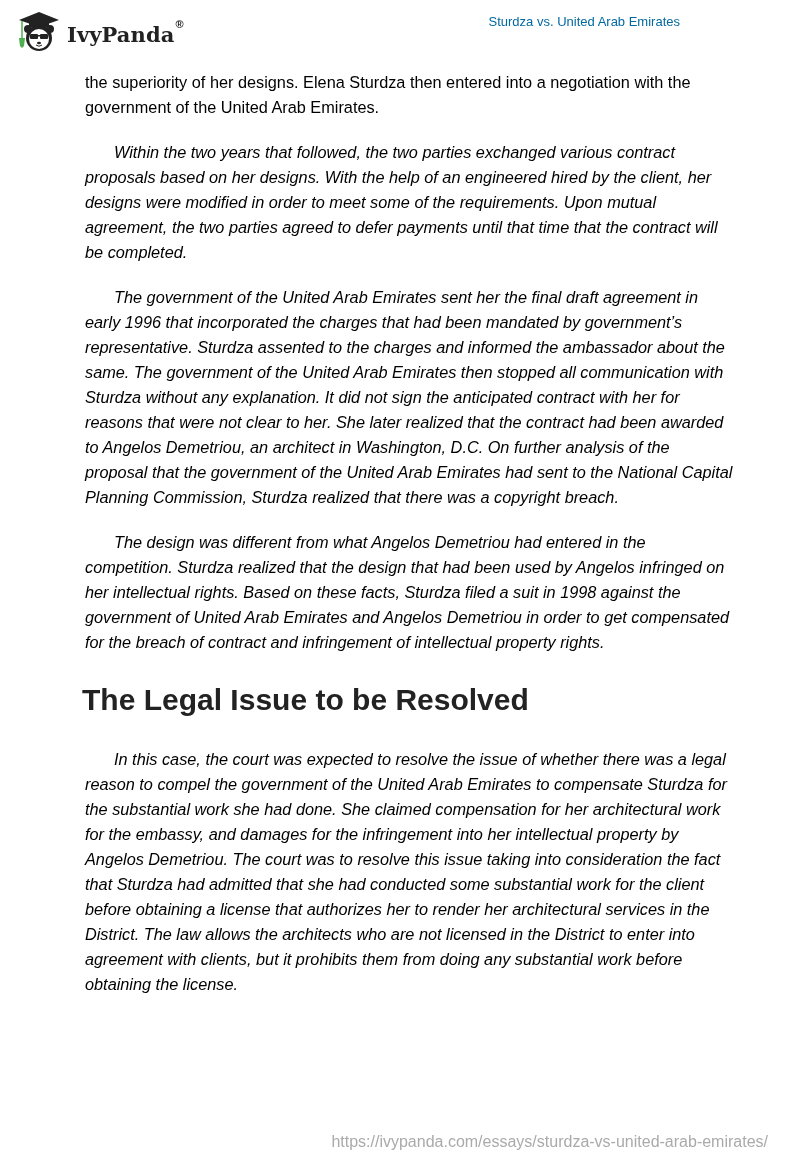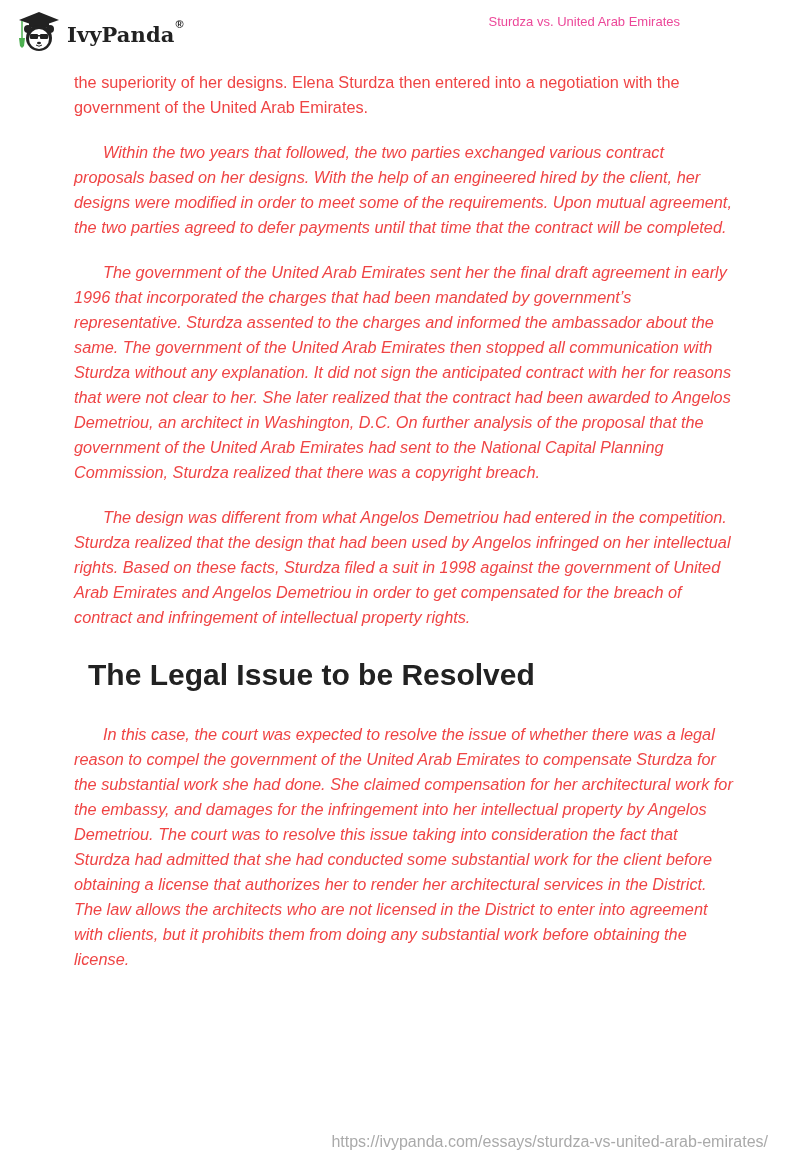--- a/index.html
+++ b/index.html
@@ -47,43 +47,43 @@
       vertical-align: top;
       position: relative;
       top: -4px;
       margin-left: 1px;
     }
     .doc-title {
       position: absolute;
       right: 32px;
       top: 14px;
       font-size: 13px;
-      color: #ec4899;
+      color: #0369a1;
     }
     .content {
       position: absolute;
       left: 74px;
       top: 70px;
       width: 660px;
     }
     .para {
       font-size: 16.3px;
       line-height: 25px;
-      margin: 0 0 20px 0;
-      color: #ef4444;
+      margin: 0 0 20px 11px;
+      color: #000000;
     }
     .para.indent {
       text-indent: 29px;
       font-style: italic;
     }
     .section-heading {
       font-size: 30px;
       font-weight: bold;
       color: #222222;
-      margin: 27px 0 29px 14px;
+      margin: 27px 0 29px 8px;
       line-height: 36px;
     }
     .footer-url {
       position: absolute;
       right: 32px;
       top: 1133px;
       font-size: 16px;
       color: #aaaaaa;
     }
   </style>

